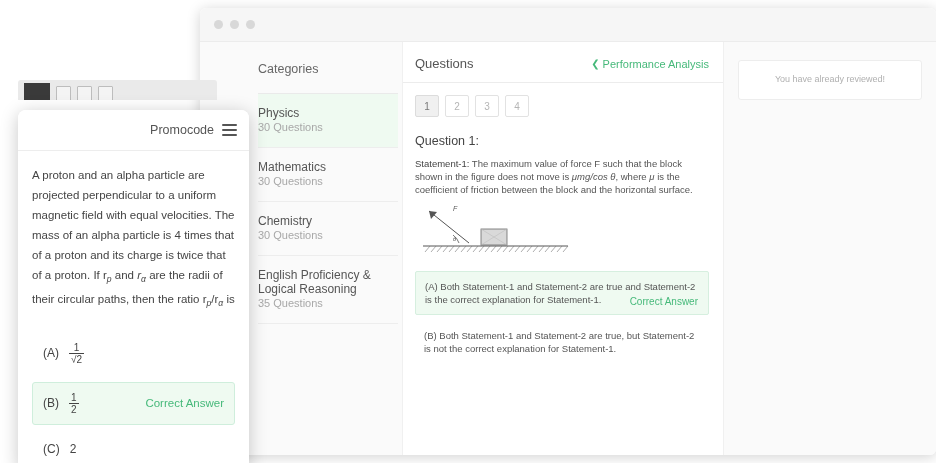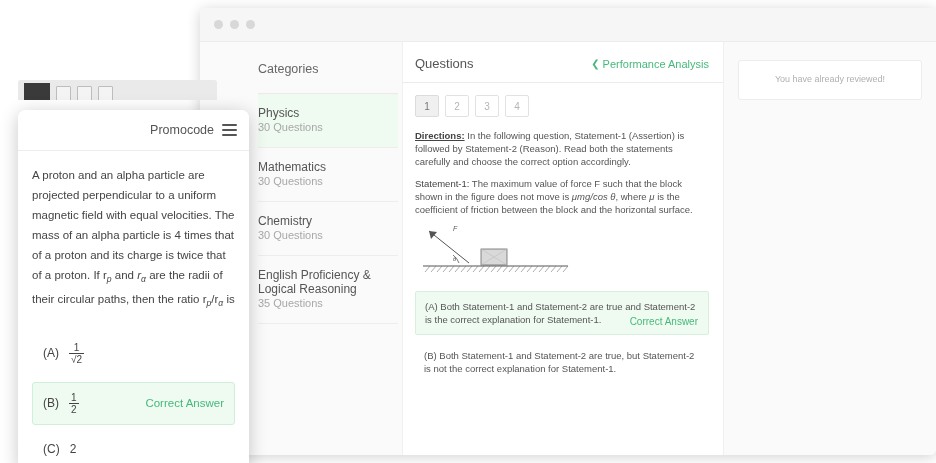--- a/index.html
+++ b/index.html
@@ -365,25 +365,22 @@
       </div>
 
       <div class="pager">
         <div class="page-btn active">1</div>
         <div class="page-btn">2</div>
         <div class="page-btn">3</div>
         <div class="page-btn">4</div>
       </div>
 
       <div class="q-body">
-
-        <p class="q-para">
-          <span class="lbl-u">Directions:</span>
-          <span>In the following question, Statement-1 (Assertion) is followed by Statement-2 (Reason). Read both the statements carefully and choose the correct option accordingly.</span>
-        </p>
+        <div class="q-title">Question 1:</div>
+
 
         <p class="q-para">
           <span class="lbl-b">Statement-1:</span>
           <span>The maximum value of force F such that the block shown in the figure does not move is</span>
           <span class="ital">μmg/cos θ</span><span>, where</span>
           <span class="ital">μ</span>
           <span>is the coefficient of friction between the block and the horizontal surface.</span>
         </p>
 
         <div class="figure-wrap">

